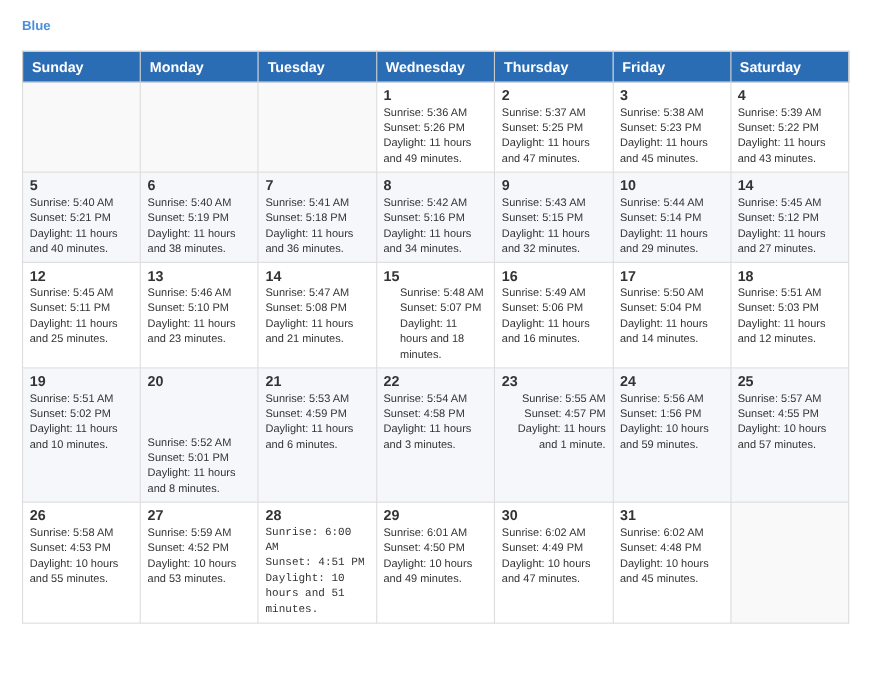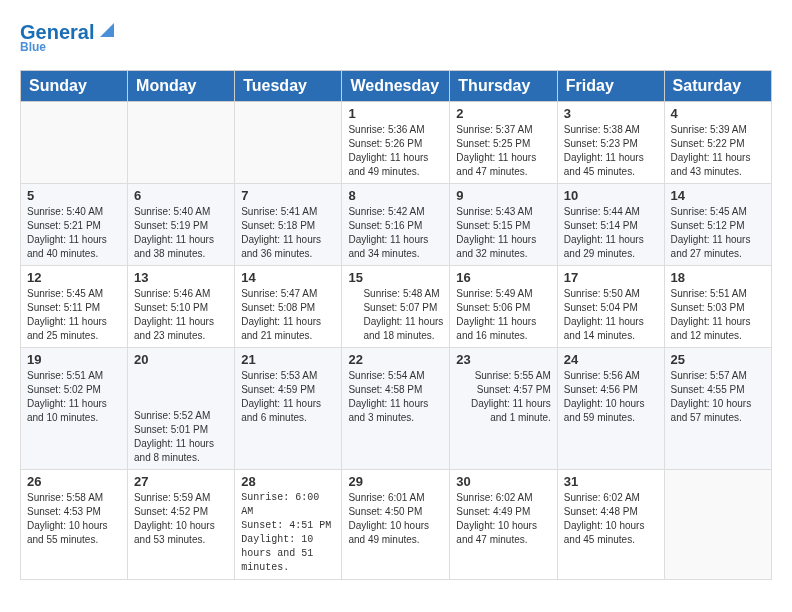--- a/index.html
+++ b/index.html
@@ -46,21 +46,21 @@
       width: 100%;
       border-collapse: collapse;
       border: 1px solid #ccc;
     }
     .calendar thead tr {
       background-color: #2a6db5;
     }
     .calendar thead th {
       color: white;
       font-weight: bold;
-      font-size: 16px;
+      font-size: 13px;
       padding: 6px 8px;
       border: 1px solid #ccc;
       text-align: left;
     }
     .calendar tbody td {
       vertical-align: top;
       padding: 4px 6px;
       border: 1px solid #ddd;
       width: 108px;
       min-height: 90px;
@@ -85,26 +85,20 @@
     .empty {
       background: #f9f9f9 !important;
     }
   </style>
 </head>
 <body>
 
 <div class="header">
   <div class="logo">
     <div style="display:flex;flex-direction:column;align-items:flex-start;">
-      <div style="display:flex;align-items:center;">
-        <span class="logo-text"><span>General</span></span>
-        <svg width="22" height="22" viewBox="0 0 22 22" style="margin-left:2px;margin-top:-4px;">
-          <polygon points="4,18 18,4 18,18" fill="#4a90d9"></polygon>
-        </svg>
-      </div>
       <span class="logo-text" style="color:#4a90d9;font-size:12px;font-weight:bold;margin-top:-4px;">Blue</span>
     </div>
   </div>
   <div class="month-title">
     <h1></h1>
     <h2></h2>
   </div>
 </div>
 
 <table class="calendar">
@@ -264,21 +258,21 @@
         </td>
         <td>
           <span class="day-number">23</span>
           <div class="day-info" style="white-space: pre-line; text-align: right;">Sunrise: 5:55 AM
 Sunset: 4:57 PM
 Daylight: 11 hours and 1 minute.</div>
         </td>
         <td>
           <span class="day-number">24</span>
           <div class="day-info" style="white-space: pre-line;">Sunrise: 5:56 AM
-Sunset: 4:56 PM
+Sunset: 1:56 PM
 Daylight: 10 hours and 59 minutes.</div>
         </td>
         <td>
           <span class="day-number">25</span>
           <div class="day-info" style="white-space: pre-line;">Sunrise: 5:57 AM
 Sunset: 4:55 PM
 Daylight: 10 hours and 57 minutes.</div>
         </td>
       </tr>
       <tr>

